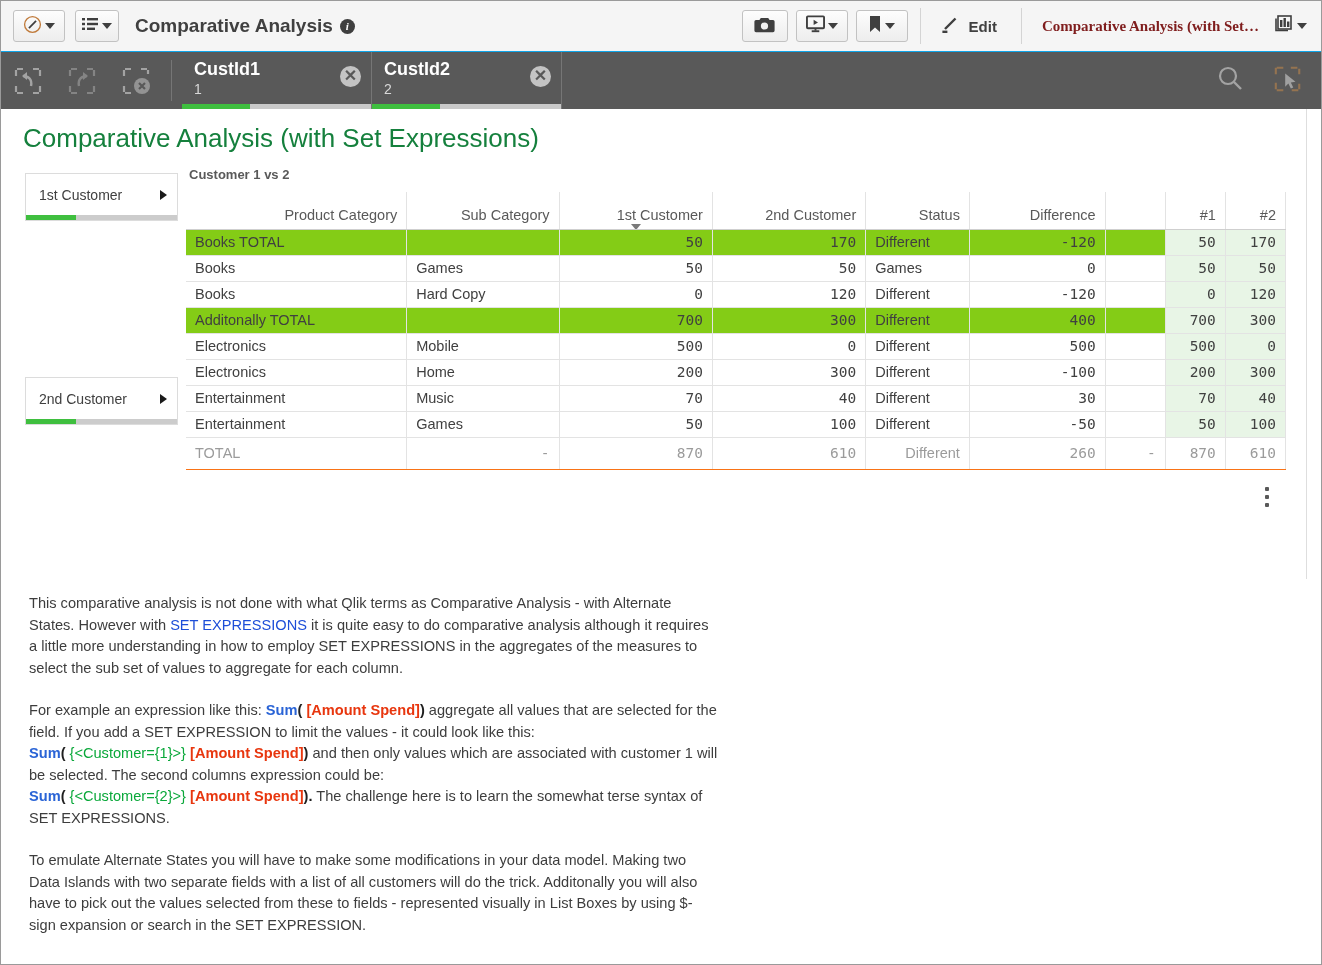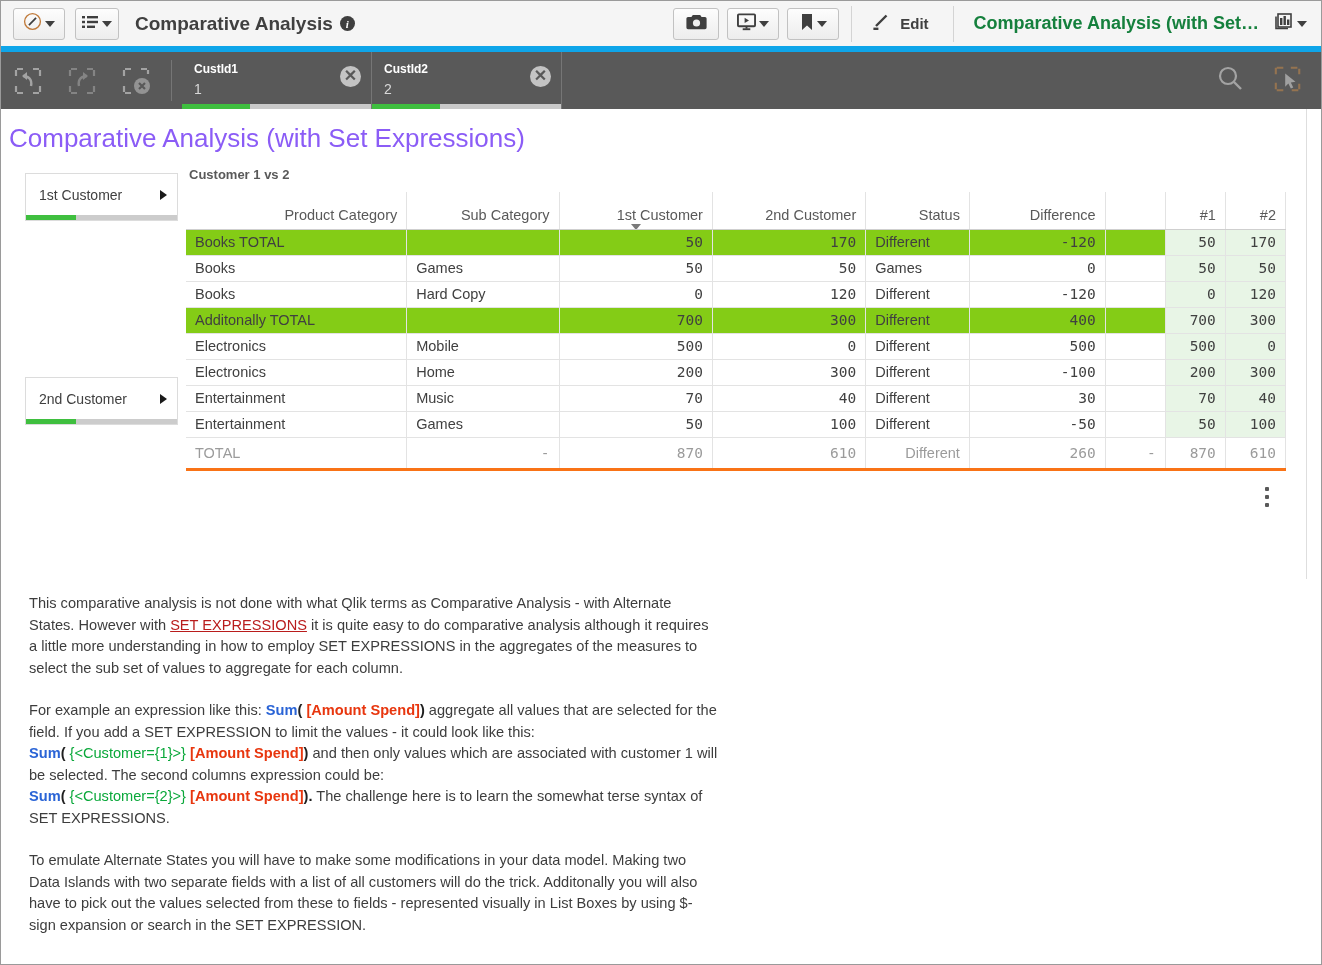--- a/index.html
+++ b/index.html
@@ -14,21 +14,21 @@
     width: 1322px; height: 965px;
     background: #ffffff;
     border: 1px solid #9a9a9a;
   }
 
   
   .toolbar {
     position: absolute; left: 0; top: 0;
     width: 1320px; height: 51px;
     background: #f5f5f5;
-    border-bottom: 6px solid #0ea5e9;
+    border-bottom: 1px solid #0ea5e9;
     display: flex; align-items: center;
   }
   .tb-btn {
     height: 32px;
     border: 1px solid #c2c2c2;
     border-radius: 3px;
     background: linear-gradient(to bottom,#fdfdfd,#ededed);
     display: flex; align-items: center; justify-content: center;
     cursor: pointer;
     color: #3f3f3f;
@@ -58,22 +58,22 @@
   .tb-right .tb-btn { width: 46px; margin-right: 8px; }
   .tb-right .tb-btn.wide { width: 52px; gap: 3px; }
   .tb-sep { width: 1px; height: 36px; background: #d4d4d4; margin: 0 4px; }
   .tb-flat {
     height: 51px; display: flex; align-items: center;
     padding: 0 14px; cursor: pointer; color: #404040;
     font-size: 15px; font-weight: bold; gap: 10px;
   }
   .tb-flat.edit { padding: 0 20px 0 14px; }
   .sheet-name {
-    font-size: 18px; font-weight: bold; color: #15803d;
-    padding: 0 10px 0 16px; white-space: nowrap;
+    font-size: 15px; font-weight: bold; color: #7f1d1d;
+    padding: 0 10px 0 16px; white-space: nowrap; font-family: Liberation Serif, serif;
   }
   .sheet-sel {
     display: flex; align-items: center; gap: 4px;
     padding-right: 14px; cursor: pointer;
   }
 
   
   .selbar {
     position: absolute; left: 0; top: 51px;
     width: 1320px; height: 57px;
@@ -85,21 +85,21 @@
   .sel-icon.dim { opacity: .32; }
   .sel-vline { width: 1px; background: #767676; margin: 8px 10px 8px 18px; }
   .chips { display: flex; align-items: stretch; }
   .chip {
     position: relative;
     width: 190px;
     padding: 8px 10px 0 12px;
     border-right: 1px solid #767676;
     cursor: pointer;
   }
-  .chip-field { font-size: 12px; font-weight: bold; color: #ffffff; line-height: 18px; }
+  .chip-field { font-size: 18px; font-weight: bold; color: #ffffff; line-height: 18px; }
   .chip-val { font-size: 14px; color: #d8d8d8; line-height: 18px; margin-top: 2px; }
   .chip-x {
     position: absolute; right: 10px; top: 14px;
     width: 21px; height: 21px; border-radius: 50%;
     background: #c3c3c3; color: #595959;
     font-size: 16px; font-weight: bold; line-height: 19px; text-align: center;
   }
   .chip-bar {
     position: absolute; left: 0; bottom: 0; width: 100%; height: 5px;
     background: #c9c9c9;
@@ -107,22 +107,22 @@
   .chip-bar i { display: block; height: 100%; background: #3fbf3f; }
   .sel-right { margin-left: auto; display: flex; align-items: center; padding-right: 14px; gap: 24px; }
 
   
   .sheet {
     position: absolute; left: 0; top: 108px;
     width: 1320px; height: 855px;
     background: #ffffff;
   }
   .sheet-title {
-    position: absolute; left: 8px; top: 14px;
-    font-size: 26px; color: #8b5cf6; white-space: nowrap;
+    position: absolute; left: 22px; top: 14px;
+    font-size: 26px; color: #15803d; white-space: nowrap;
   }
 
   
   .fpane {
     position: absolute; width: 153px; height: 48px;
     background: #ffffff; border: 1px solid #dcdcdc;
     cursor: pointer;
   }
   .fpane-row {
     height: 41px; display: flex; align-items: center;
@@ -170,41 +170,41 @@
     border-right: 5px solid transparent;
     border-top: 6px solid #7a7a7a;
   }
   table.qtbl td { color: #404040; }
   td.num { text-align: right; font-family: "DejaVu Sans Mono", monospace; font-size: 13.5px; }
   tr.tot-row td { background: #84cc16; }
   tr.data-row td { background: #ffffff; }
   td.g1, td.g2 { background: #e8f5e6 !important; }
   tr.grand td {
     color: #9b9b9b;
-    border-bottom: 3px solid #f97316;
+    border-bottom: 1px solid #f97316;
     border-top: 1px solid #cfcfcf;
     height: 32px;
   }
   tr.grand td.g1, tr.grand td.g2 { background: #ffffff !important; }
   .kebab {
     position: absolute; right: 17px; top: 320px;
     display: flex; flex-direction: column; gap: 4px; cursor: pointer;
   }
   .kebab i { width: 4px; height: 4px; background: #595959; border-radius: 1px; }
   .vrule { position: absolute; left: 1305px; top: 108px; width: 1px; height: 470px; background: #dedede; }
 
   
   .textobj {
     position: absolute; left: 28px; top: 484px;
     width: 690px;
     font-size: 14.6px; line-height: 21.5px;
     color: #3d3d3d;
   }
   .textobj p { margin-bottom: 21px; }
-  .lnk { color: #b91c1c; text-decoration: underline; cursor: pointer; }
+  .lnk { color: #1d4ed8; cursor: pointer; }
   .cSum { color: #2a64d6; font-weight: bold; }
   .cParen { color: #1f1f1f; font-weight: bold; }
   .cField { color: #e8360e; font-weight: bold; }
   .cSet { color: #0aa83a; font-weight: normal; }
 </style>
 </head>
 <body>
 
 <div id="app">
 

